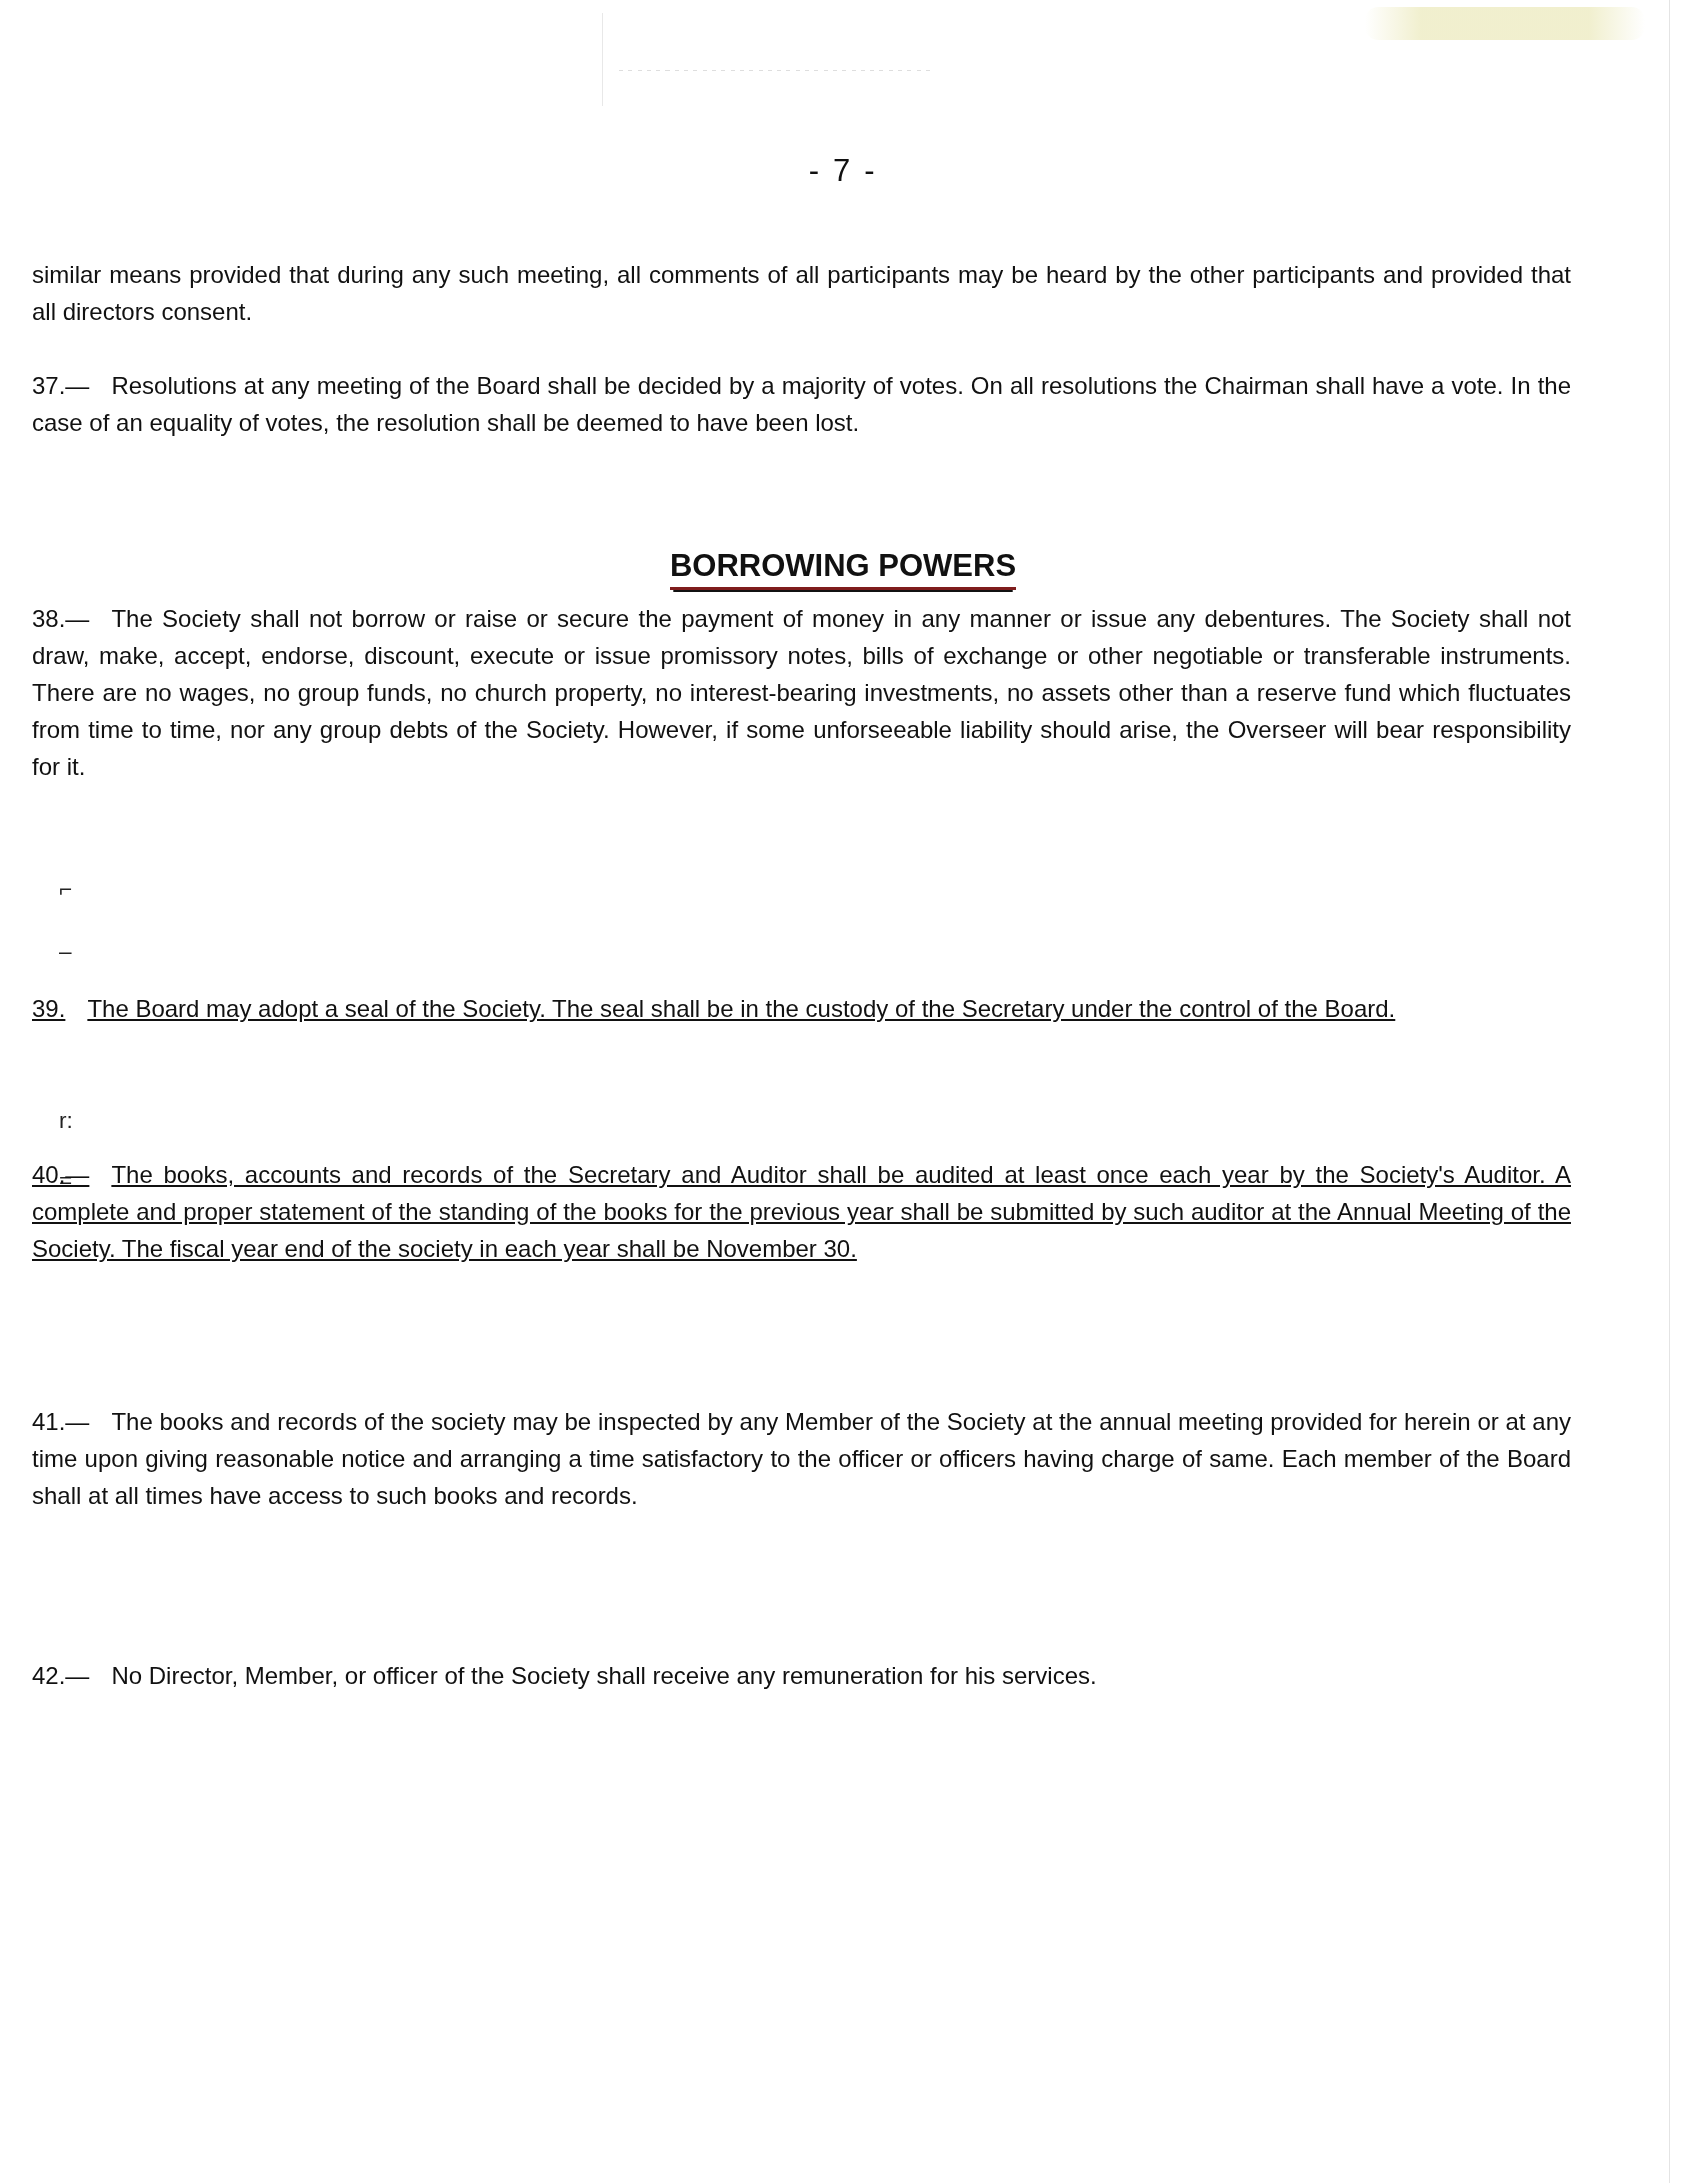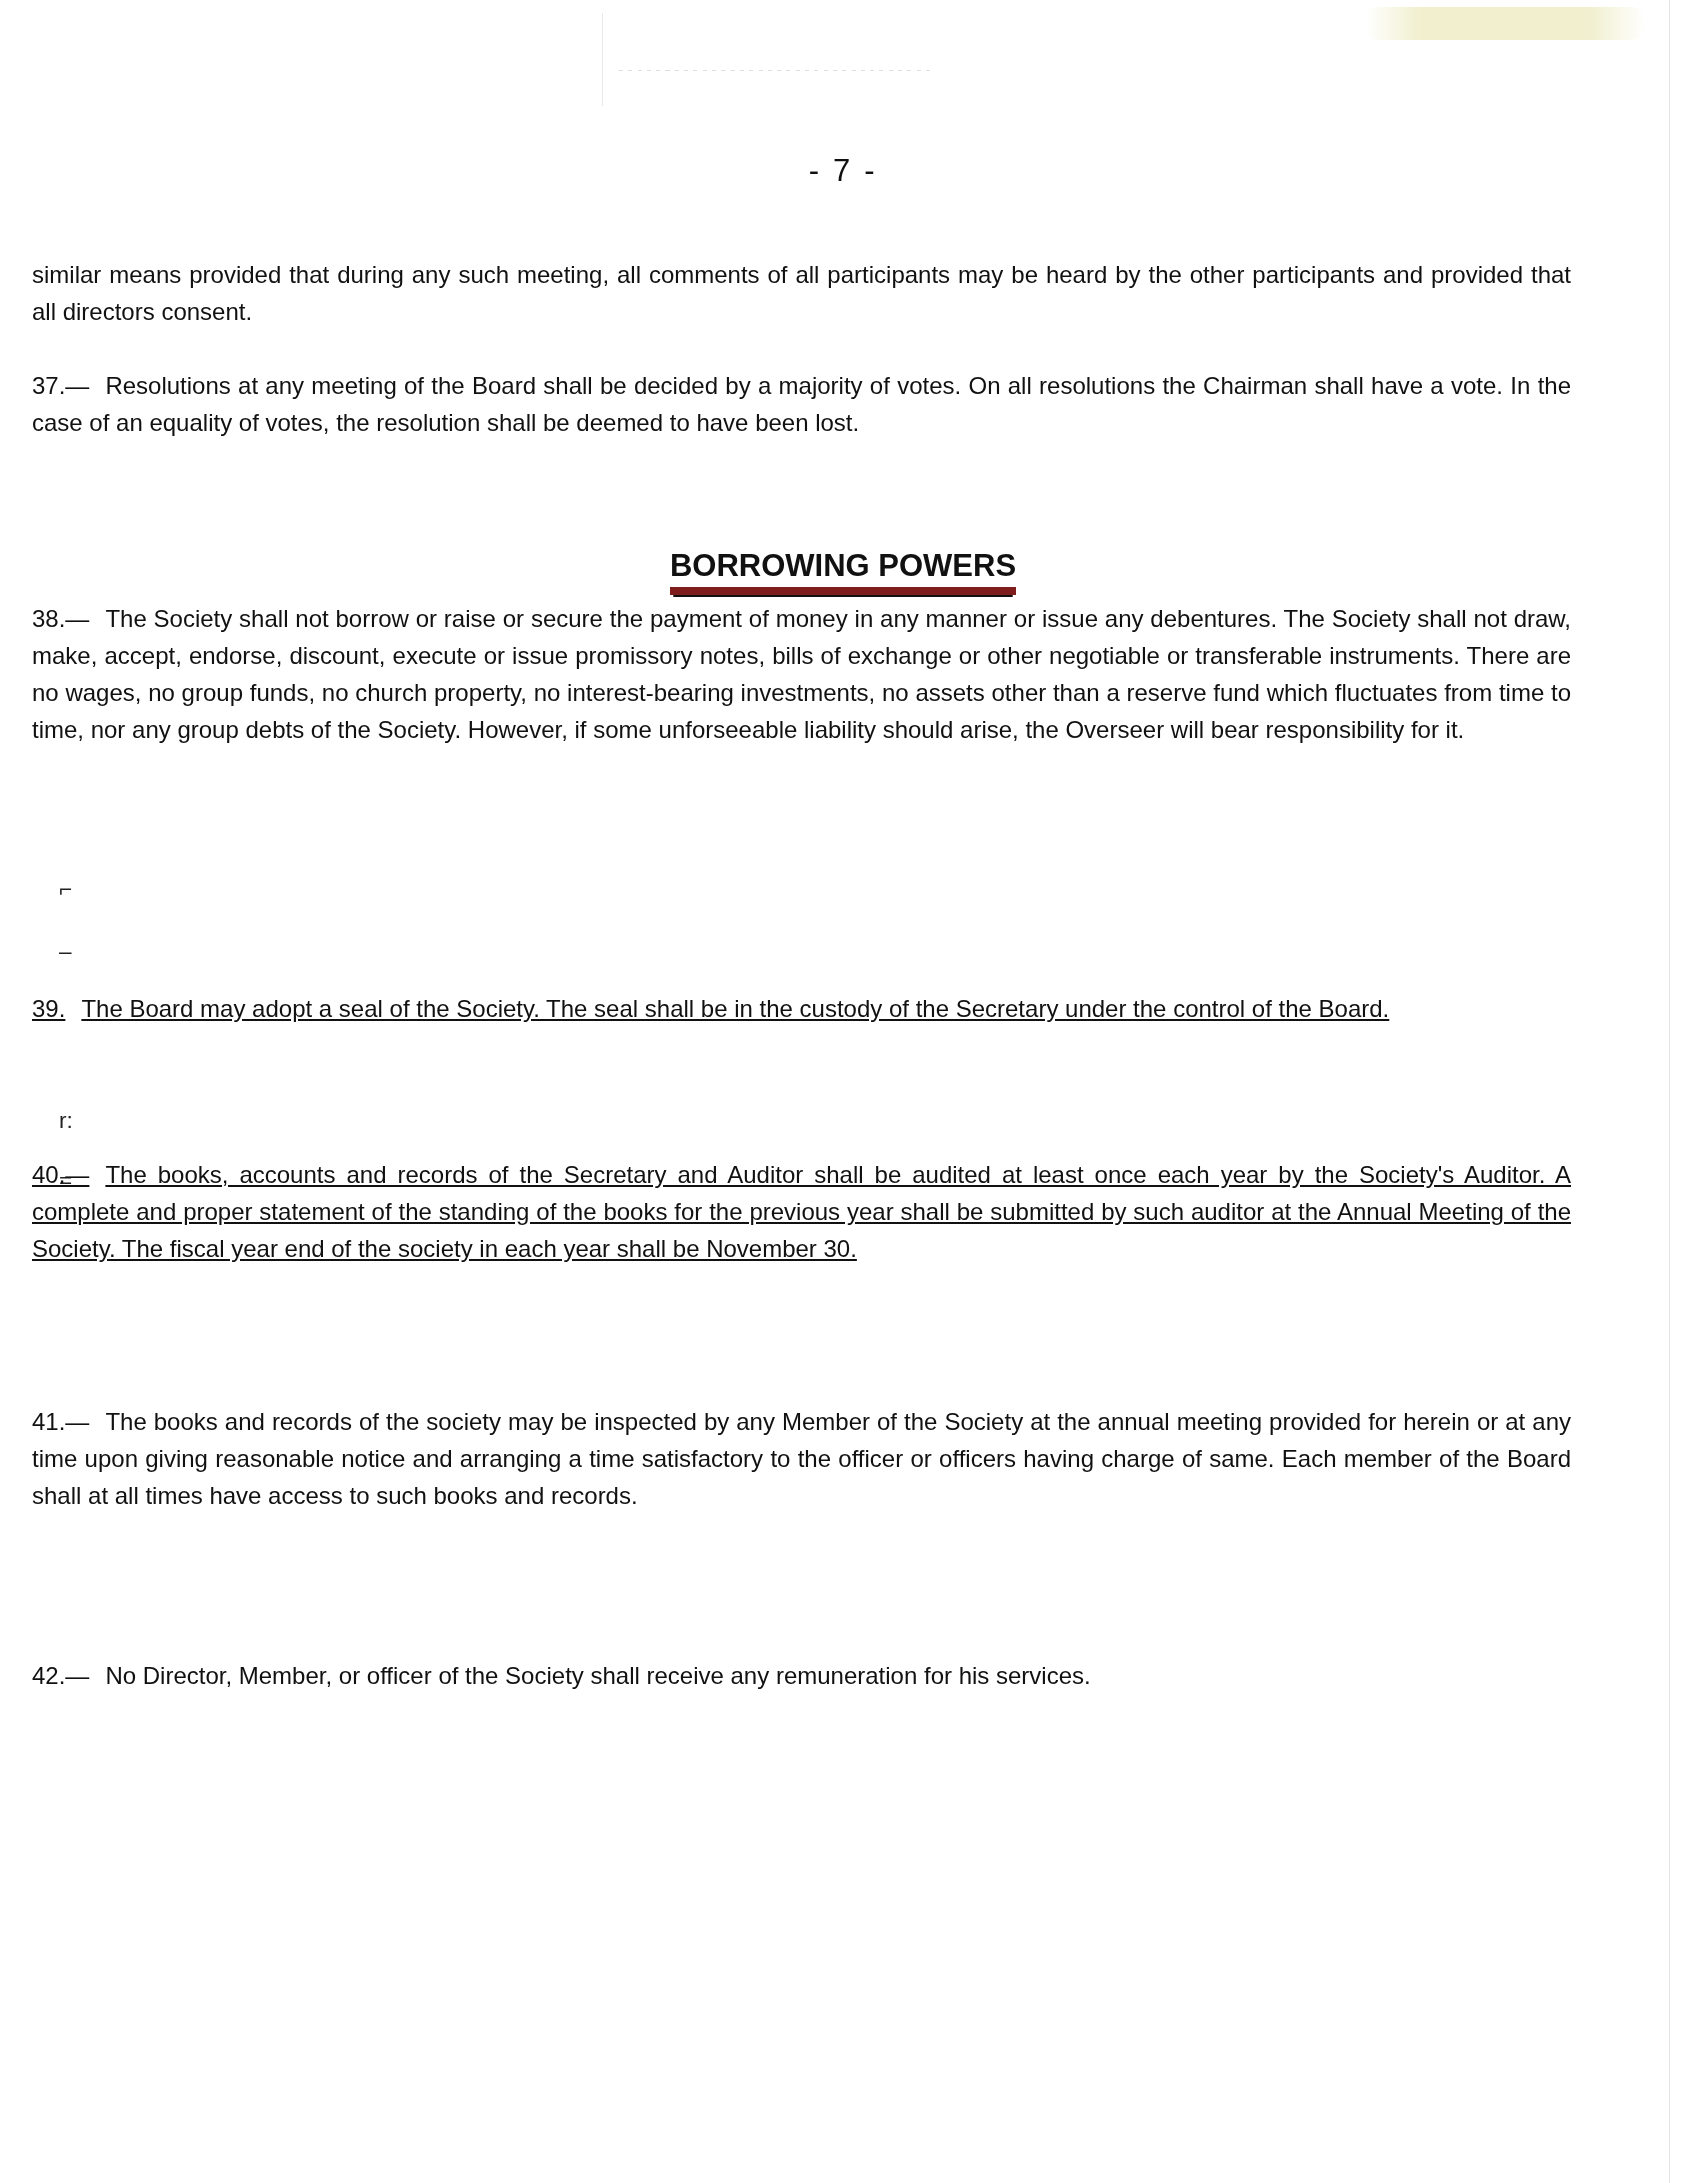--- a/index.html
+++ b/index.html
@@ -23,29 +23,29 @@
   .page-number {
     position: absolute; left: 0; width: 1686px; top: 153px;
     text-align: center; font-size: 31px; letter-spacing: 2.7px;
   }
   .para {
     position: absolute; left: 32px; width: 1539px;
     font-size: 24px; line-height: 37px;
     text-align: justify;
     transform: scaleX(1.0);
   }
-  .para .num { margin-right: 16px; }
+  .para .num { margin-right: 22px; }
   .heading {
     position: absolute; left: 0; width: 1686px;
     text-align: center; font-size: 31px; font-weight: bold;
   }
   .heading span {
     display: inline-block;
     padding-bottom: 2.7px;
-    border-bottom: 8px solid #7f1d1d;
+    border-bottom: 3px solid #7f1d1d;
     box-shadow: 0 5.3px 0 -3.3px #111;
   }
   .heading.plain span { border-bottom: none; box-shadow: none; }
   .margin-mark { position: absolute; left: 59px; font-size: 22.6px; color: #222; }
 </style>
 </head>
 <body>
 
 <div class="page">
   <div class="stain"></div>

